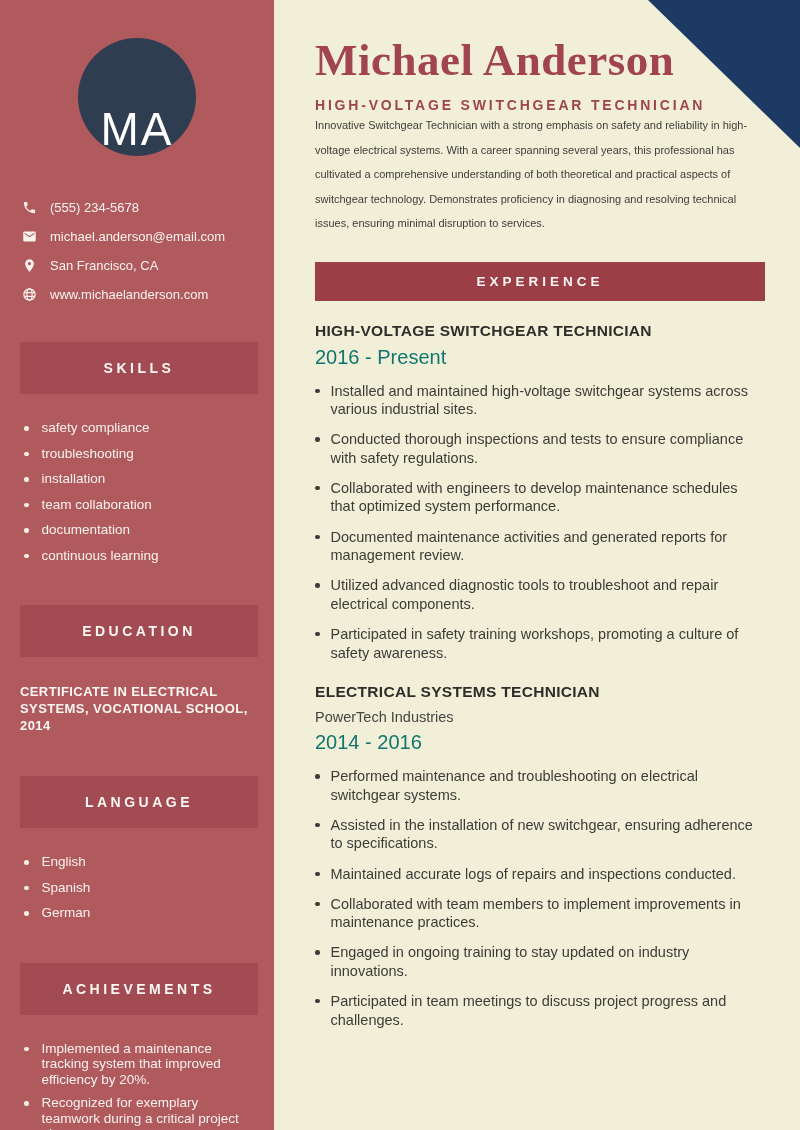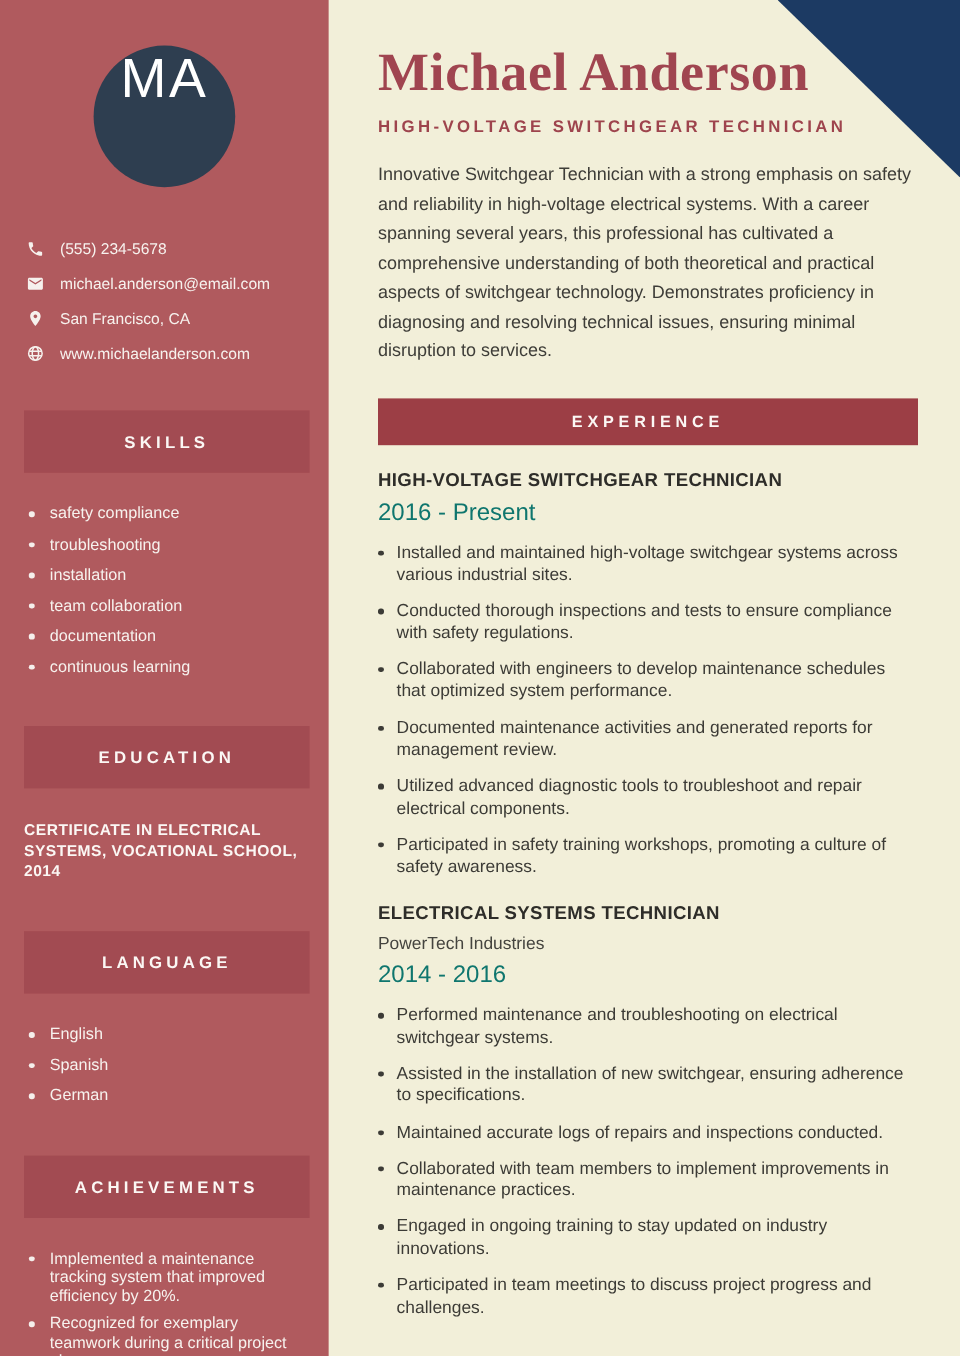--- a/index.html
+++ b/index.html
@@ -3,21 +3,21 @@
 <meta charset="utf-8">
 <style>
   * { margin:0; padding:0; box-sizing:border-box; }
   html,body { width:800px; }
   body { font-family:"Liberation Sans", sans-serif; background:#f2efd9; }
   .page { display:flex; width:800px; height:1130px; overflow:hidden; }
 
   
   .sidebar { width:274px; flex-shrink:0; background:#b05a5e; color:#f7f2ee; }
   .avatar { width:118px; height:118px; border-radius:50%; background:#2e3e50;
-            margin:38px auto 0; display:flex; align-items:flex-start; justify-content:center; }
+            margin:38px auto 0; display:flex; align-items:flex-end; justify-content:center; }
   .avatar span { color:#fff; font-size:46px; letter-spacing:2px; font-weight:500; }
 
   .contact { list-style:none; margin-top:44px; padding-left:22px; padding-right:2px; }
   .contact li { display:flex; align-items:center; gap:13px; margin-bottom:14px;
                 font-size:13px; color:#f7f2ee; }
   .contact .cicon { width:15px; height:15px; flex-shrink:0; display:block; }
 
   .side-bar-header { margin:0 16px 0 20px; width:238px; height:52px; background:#a24b52;
                      display:flex; align-items:center; justify-content:center;
                      font-size:14px; font-weight:bold; letter-spacing:3.5px; color:#fbf7f4; }
@@ -37,21 +37,21 @@
 
   
   .main { flex:1; position:relative; background:#f2efd9; padding:0 35px 0 41px; }
   .corner-triangle { position:absolute; top:0; right:0; width:152px; height:148px;
                      background:#1c3a63;
                      clip-path:polygon(0 0, 100% 0, 100% 100%); }
   .name { font-family:"Liberation Serif", serif; font-weight:bold; font-size:45px;
           color:#a04550; margin-top:38px; line-height:1.0; letter-spacing:0.5px; }
   .job-subtitle { margin-top:14px; font-size:14px; font-weight:bold;
                   letter-spacing:2.8px; color:#9e444d; }
-  .summary { margin-top:21px; font-size:15px; line-height:24.5px; color:#3e3d38;
+  .summary { font-size:11px; line-height:24.5px; color:#3e3d38;
              max-width:455px; }
 
   .exp-header { margin-top:26px; height:39px; background:#9c3e45; color:#fbf7f4;
                 display:flex; align-items:center; justify-content:center;
                 font-size:13.5px; font-weight:bold; letter-spacing:4px; }
 
   .job-title { margin-top:21px; font-size:15.5px; font-weight:bold; color:#2e2d29;
                letter-spacing:0.3px; }
   .job-company { margin-top:8px; font-size:14.5px; color:#45443f; }
   .job-dates { margin-top:6px; font-size:20px; color:#0f766e; }

